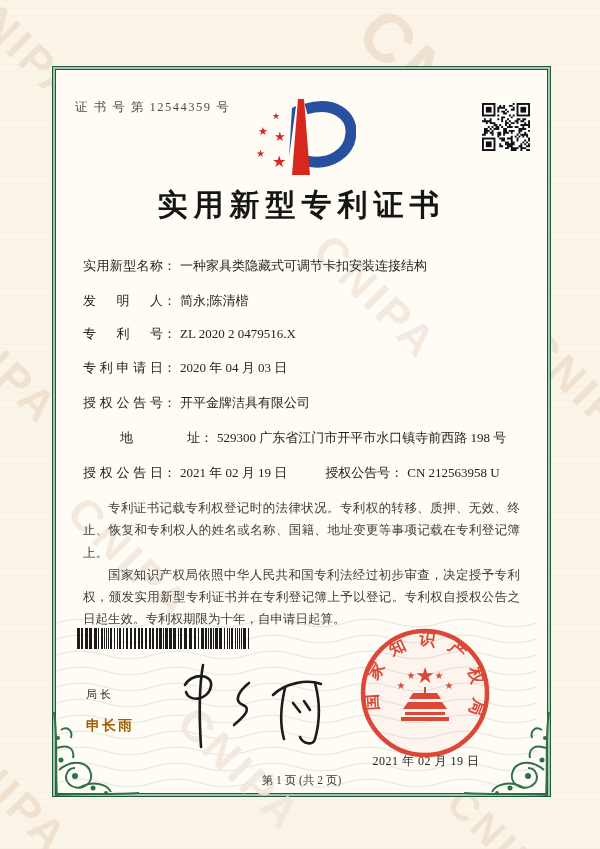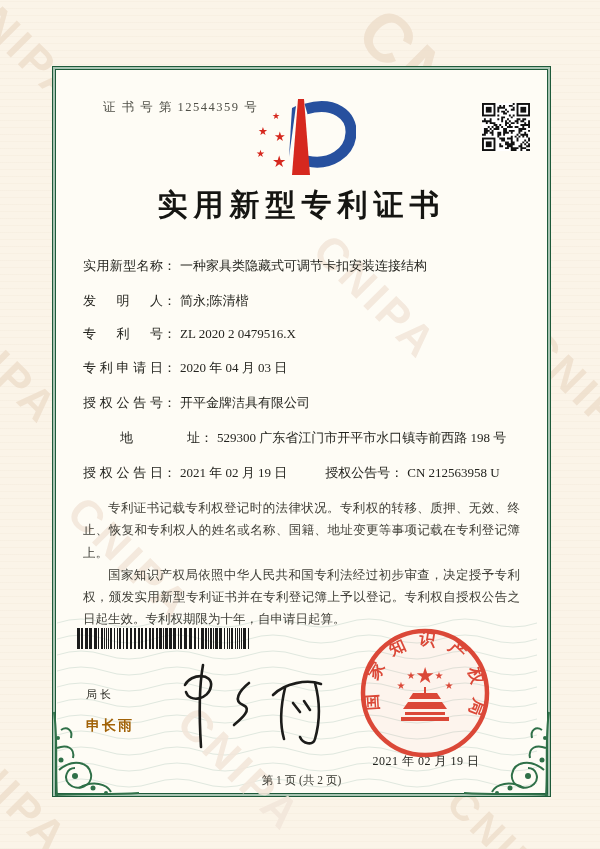--- a/index.html
+++ b/index.html
@@ -9,21 +9,21 @@
     font-family:"Liberation Serif","DejaVu Serif",serif;color:#2b2b25;}
   .wm{position:absolute;font-family:"Liberation Sans","DejaVu Sans",sans-serif;
     font-weight:bold;color:#eddcc9;opacity:.75;transform:rotate(45deg);
     transform-origin:left top;letter-spacing:4px;pointer-events:none;z-index:1;}
   .wm.inner{color:#f3e7db;opacity:.9;}
   #cert{position:absolute;left:52px;top:66px;width:497px;height:729px;
     background:#fefcf5;border:1px solid #1e5a3a;
     box-shadow:inset 0 0 0 2px #a8c4b2, inset 0 0 0 3px #1e5a3a;z-index:2;}
   #waves{position:absolute;left:4px;top:546px;z-index:0;}
   .content{position:absolute;inset:0;z-index:3;}
-  #certno{position:absolute;left:22px;top:32px;font-size:12.5px;letter-spacing:1.5px;color:#4f4f47;margin-left:28px;}
+  #certno{position:absolute;left:22px;top:32px;font-size:12.5px;letter-spacing:1.5px;color:#4f4f47;}
   #qr{position:absolute;left:429px;top:36px;width:48px;height:48px;background:#fff;}
   #logo{position:absolute;left:199px;top:32px;width:104px;height:80px;}
   #title{position:absolute;left:0;top:118px;width:100%;text-align:center;
     font-size:30px;font-weight:bold;letter-spacing:6px;color:#151512;}
   .frow{position:absolute;left:30px;width:450px;font-size:13px;white-space:nowrap;color:#24241f;}
   .flabel{display:inline-block;width:80px;text-align:justify;text-align-last:justify;}
   .fcolon{margin-right:4px;}
   .grant{margin-left:38px;}
   .grant .fcolon{margin-right:4px;}
   #paras{position:absolute;left:30px;top:430px;width:437px;}

